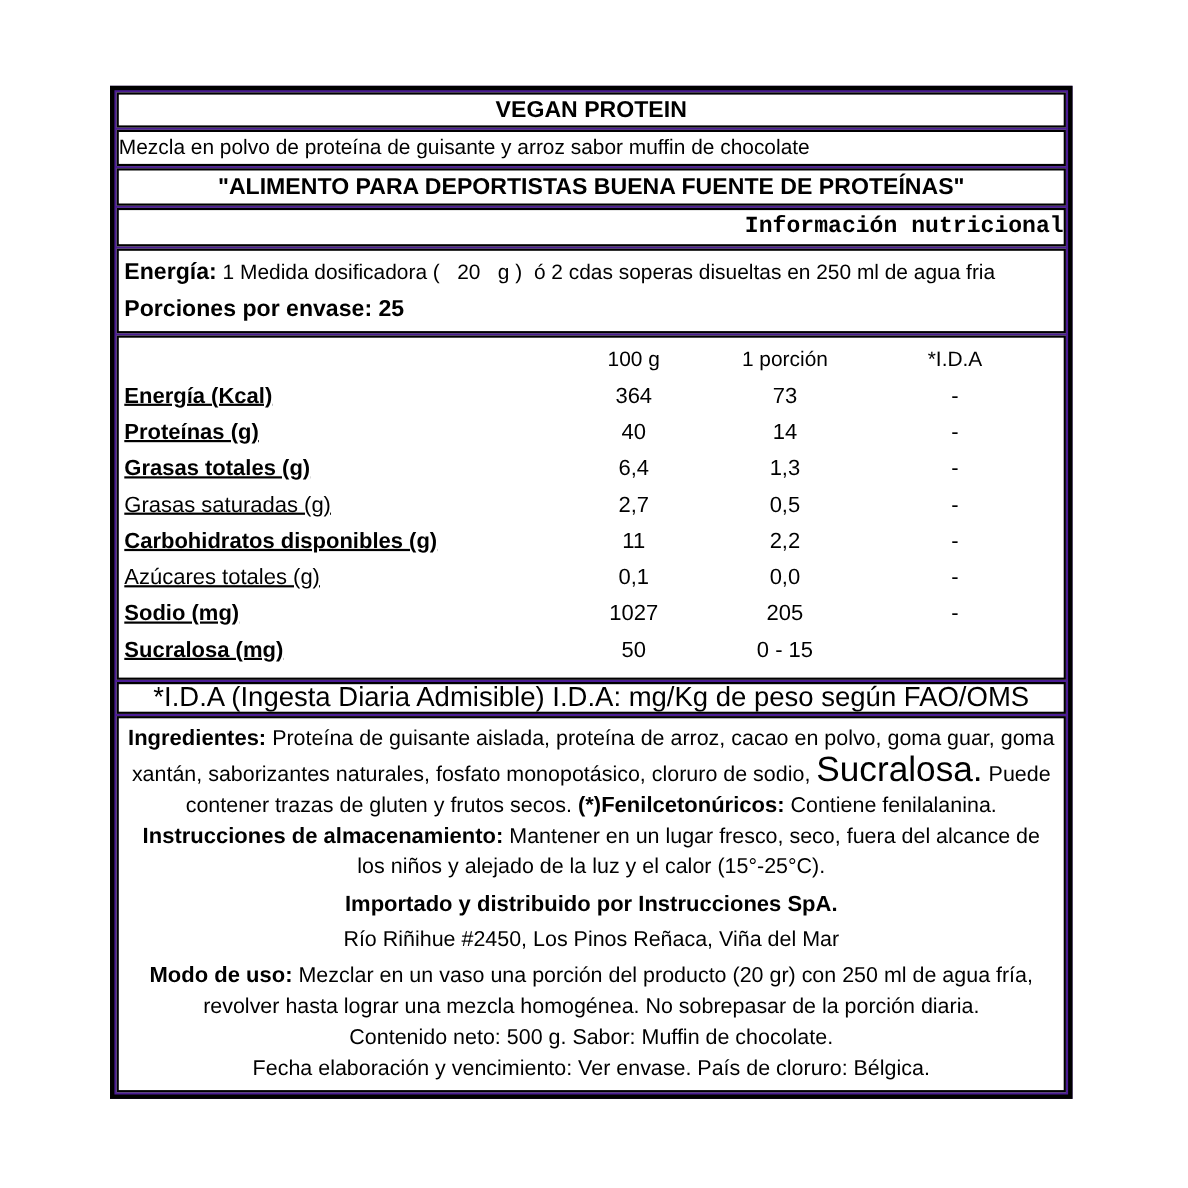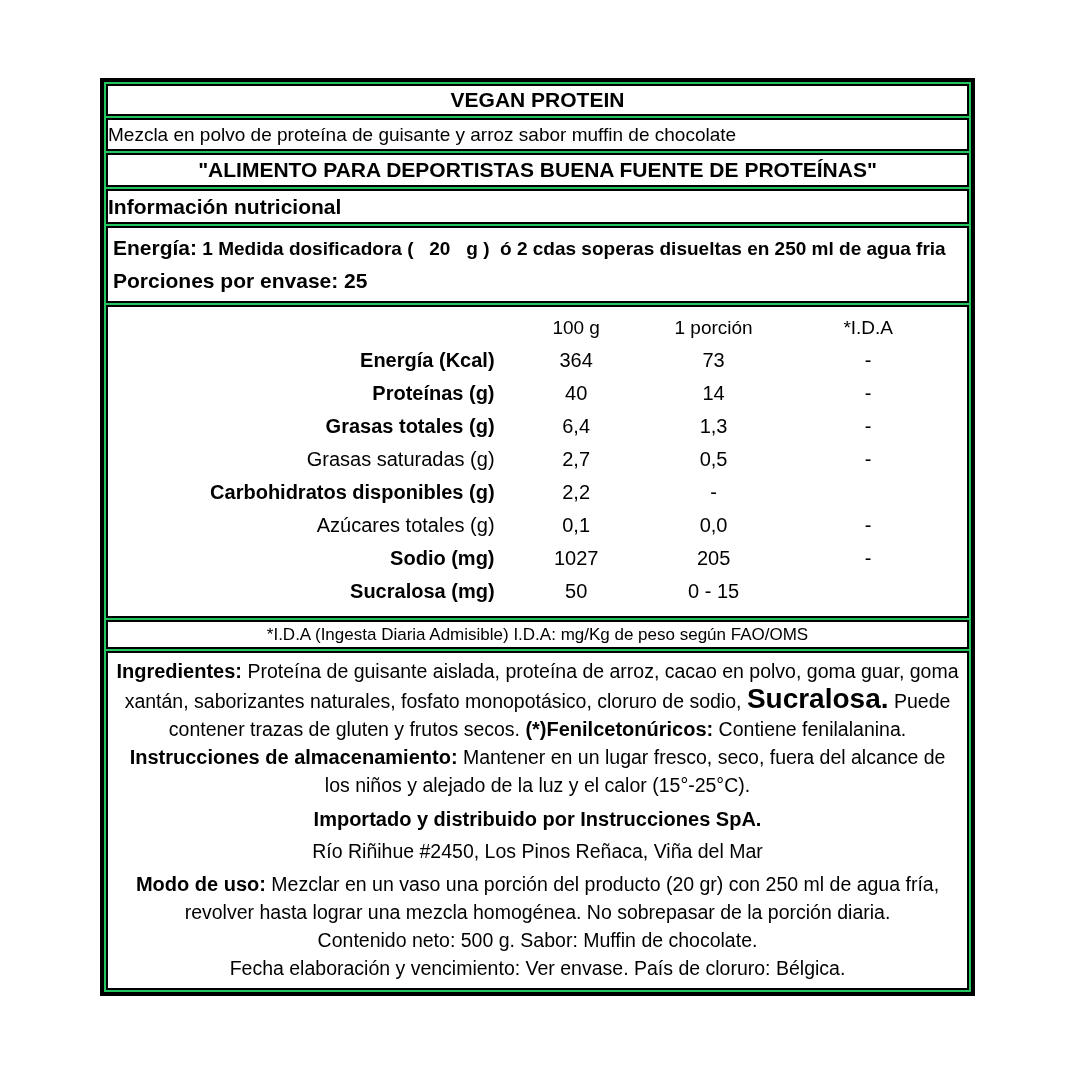--- a/index.html
+++ b/index.html
@@ -13,21 +13,21 @@
     -webkit-font-smoothing: antialiased;
   }
   .label-box {
     position: absolute;
     left: 100px;
     top: 78px;
     width: 875px;
     box-sizing: border-box;
     border: 4px solid #000;
     padding: 2px;
-    background: #22c55e;
+    background: #4c1d95;
   }
   .sec {
     box-sizing: border-box;
     border: 2px solid #000;
     margin-bottom: 2px;
     background: #fff;
     overflow: hidden;
   }
   .sec:last-child { margin-bottom: 0; }
 
@@ -43,63 +43,64 @@
     font-size: 19px;
     line-height: 29px;
   }
   .sec-claim {
     text-align: center;
     font-weight: bold;
     font-size: 21px;
     line-height: 30px;
   }
   .sec-nutrition-title {
-    text-align: left;
+    text-align: right;
     font-weight: bold;
     font-size: 21px;
     line-height: 31px;
+    font-family: Liberation Mono, monospace;
   }
   .sec-serving {
     font-size: 19px;
     padding: 3px 5px 4px 5px;
   }
   .serving-line { line-height: 33px; white-space: nowrap; }
   .serving-label { font-weight: bold; font-size: 21px; }
-  .pre { white-space: pre-wrap; font-weight: bold; }
+  .pre { white-space: pre-wrap; }
   .per-container { font-weight: bold; font-size: 21px; line-height: 32px; }
 
   .sec-table { padding: 4px 0 8px 0; }
   .t-row {
     display: grid;
     grid-template-columns: 45% 19% 13% 23%;
     font-size: 20px;
     line-height: 33px;
   }
-  .t-row .cell-name { text-align: right; padding-left: 5px; }
+  .t-row .cell-name { text-align: left; padding-left: 5px; text-decoration: underline; }
   .t-row .cell-val { text-align: center; }
   .t-head { font-size: 19px; }
   .row-bold .cell-name { font-weight: bold; }
 
   .sec-footnote {
     text-align: center;
-    font-size: 17px;
+    font-size: 25px;
     line-height: 25px;
   }
 
   .sec-bottom {
     padding: 4px 8px 6px 8px;
     font-size: 19.5px;
   }
   .sec-bottom p {
     margin: 0;
     text-align: center;
     line-height: 28px;
   }
   .lead { font-weight: bold; font-size: 20px; }
-  .sucralosa-big { font-weight: bold; font-size: 28px; text-align: center; }
+  .sucralosa-big { font-weight: normal; font-size: 32px; text-align: center; }
   .p-ingredients { line-height: 29px; }
   .p-importer { margin: 6px 0 4px 0 !important; font-weight: bold; font-size: 20px; }
   .p-address { margin: 0 0 5px 0 !important; }
 </style>
 </head>
 <body>
 
 <div class="label-box">
 
   <div class="sec sec-title">VEGAN PROTEIN</div>
@@ -141,20 +142,21 @@
       <div class="cell-val">-</div>
     </div>
     <div class="t-row">
       <div class="cell-name">Grasas saturadas (g)</div>
       <div class="cell-val">2,7</div>
       <div class="cell-val">0,5</div>
       <div class="cell-val">-</div>
     </div>
     <div class="t-row row-bold">
       <div class="cell-name">Carbohidratos disponibles (g)</div>
+      <div class="cell-val">11</div>
       <div class="cell-val">2,2</div>
       <div class="cell-val">-</div>
     </div>
     <div class="t-row">
       <div class="cell-name">Azúcares totales (g)</div>
       <div class="cell-val">0,1</div>
       <div class="cell-val">0,0</div>
       <div class="cell-val">-</div>
     </div>
     <div class="t-row row-bold">

